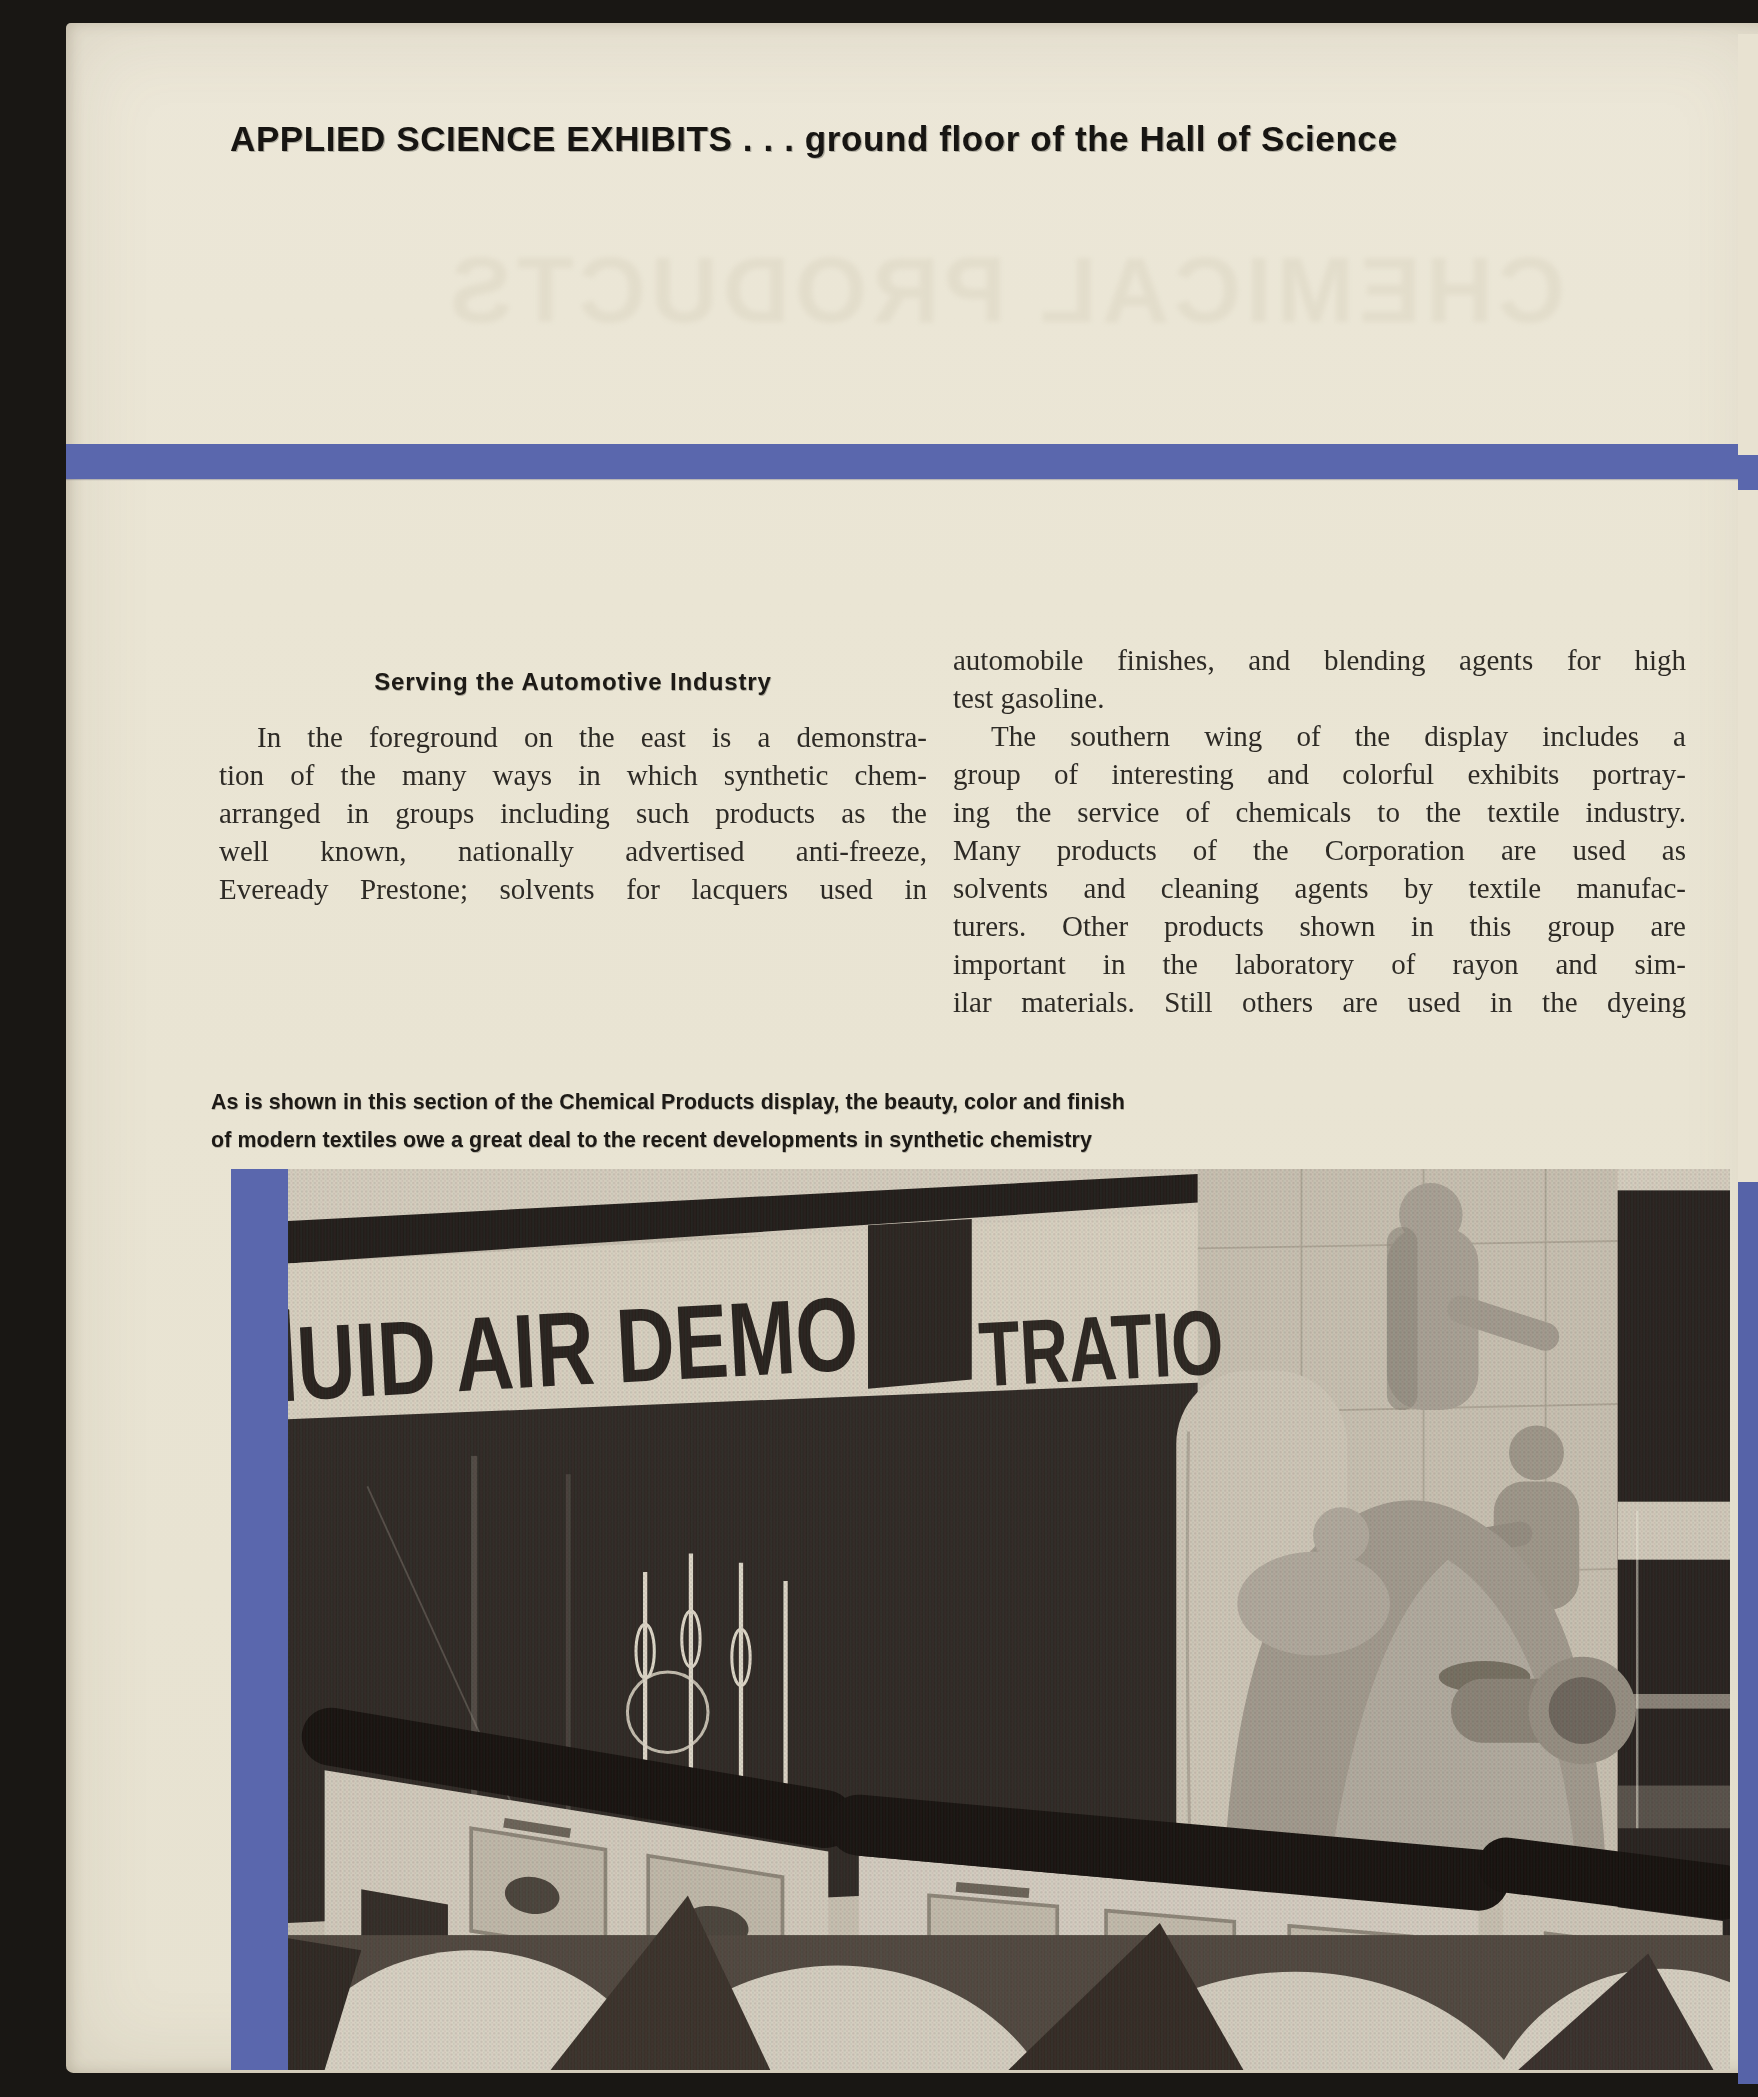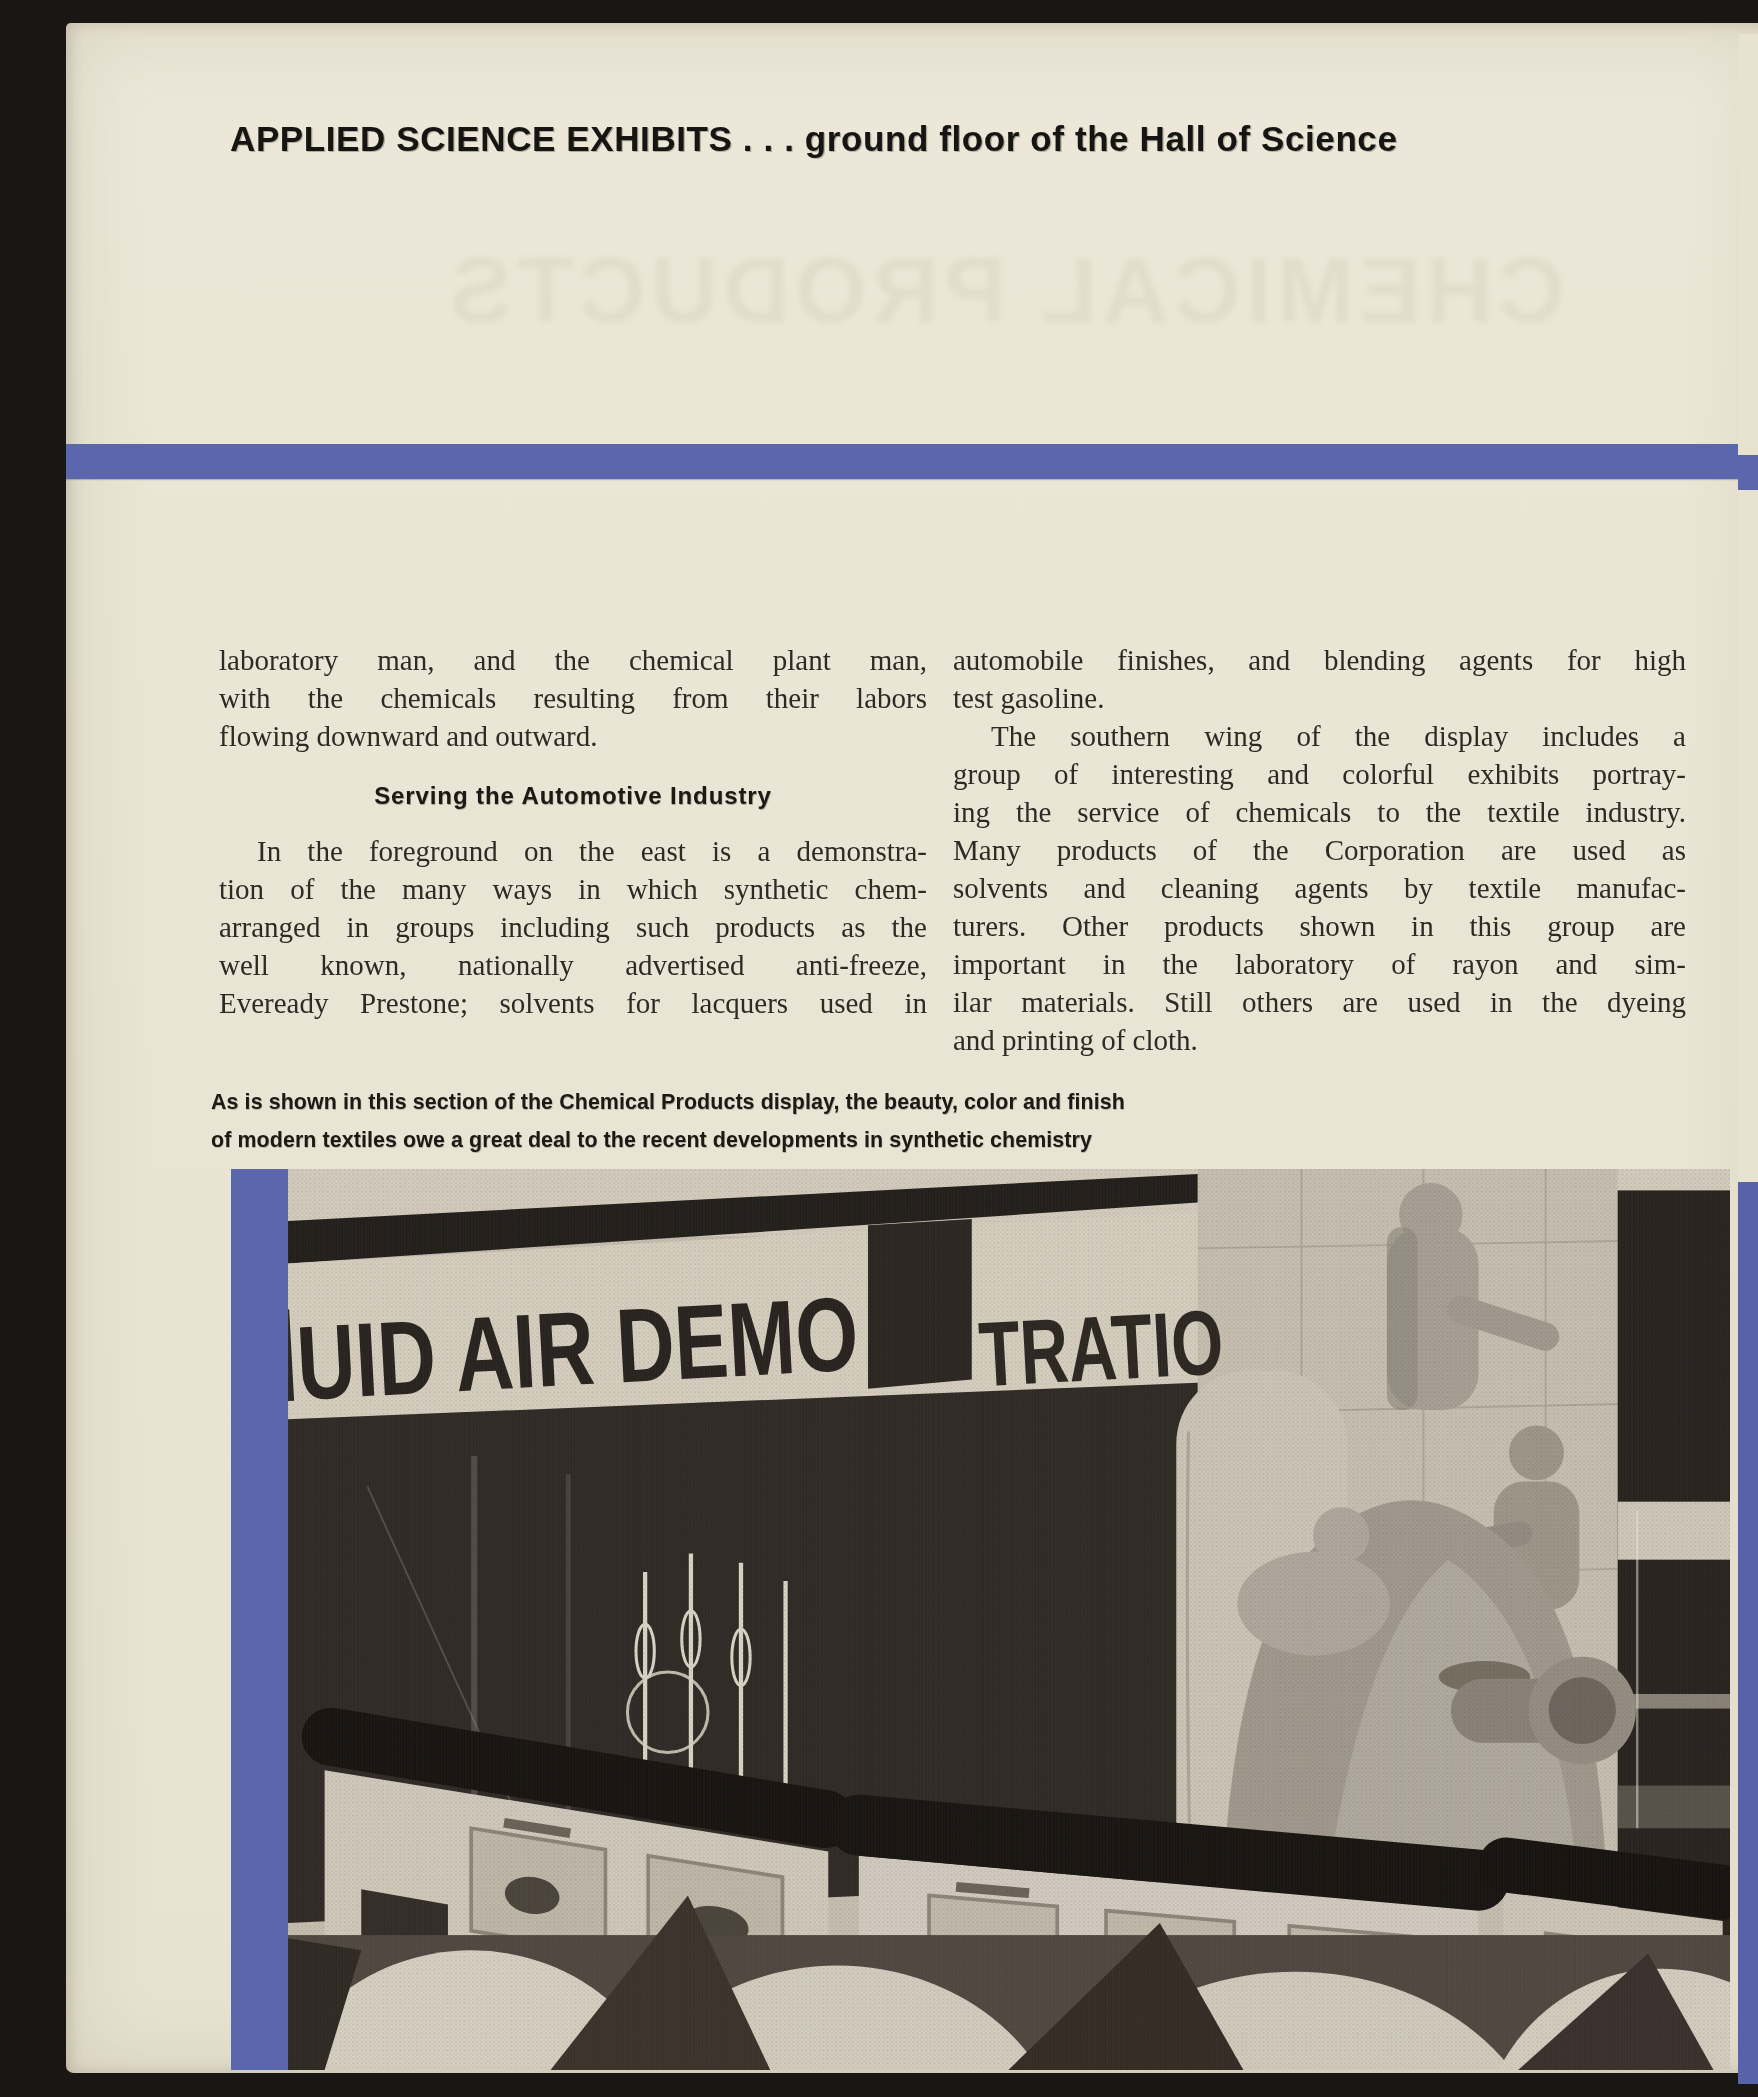--- a/index.html
+++ b/index.html
@@ -86,25 +86,20 @@
 
 <div class="page">
 
   <div class="ghost">CHEMICAL PRODUCTS</div>
 
   <div class="page-header">APPLIED SCIENCE EXHIBITS . . . ground floor of the Hall of Science</div>
 
   <div class="accent-band"></div>
 
   <div class="col col-left">
-    <div>
-      <div class="line">laboratory man, and the chemical plant man,</div>
-      <div class="line">with the chemicals resulting from their labors</div>
-      <div class="line end">flowing downward and outward.</div>
-    </div>
     <div class="section-heading">Serving the Automotive Industry</div>
     <div>
       <div class="line indent">In the foreground on the east is a demonstra-</div>
       <div class="line">tion of the many ways in which synthetic chem-</div>
       <div class="line">arranged in groups including such products as the</div>
       <div class="line">well known, nationally advertised anti-freeze,</div>
       <div class="line">Eveready Prestone; solvents for lacquers used in</div>
     </div>
   </div>
 
@@ -115,21 +110,20 @@
     </div>
     <div>
       <div class="line indent">The southern wing of the display includes a</div>
       <div class="line">group of interesting and colorful exhibits portray-</div>
       <div class="line">ing the service of chemicals to the textile industry.</div>
       <div class="line">Many products of the Corporation are used as</div>
       <div class="line">solvents and cleaning agents by textile manufac-</div>
       <div class="line">turers. Other products shown in this group are</div>
       <div class="line">important in the laboratory of rayon and sim-</div>
       <div class="line">ilar materials. Still others are used in the dyeing</div>
-      <div class="line end">and printing of cloth.</div>
     </div>
   </div>
 
   <div class="caption">
     <div>As is shown in this section of the Chemical Products display, the beauty, color and finish</div>
     <div>of modern textiles owe a great deal to the recent developments in synthetic chemistry</div>
   </div>
 
   <div class="photo-stripe"></div>
 

